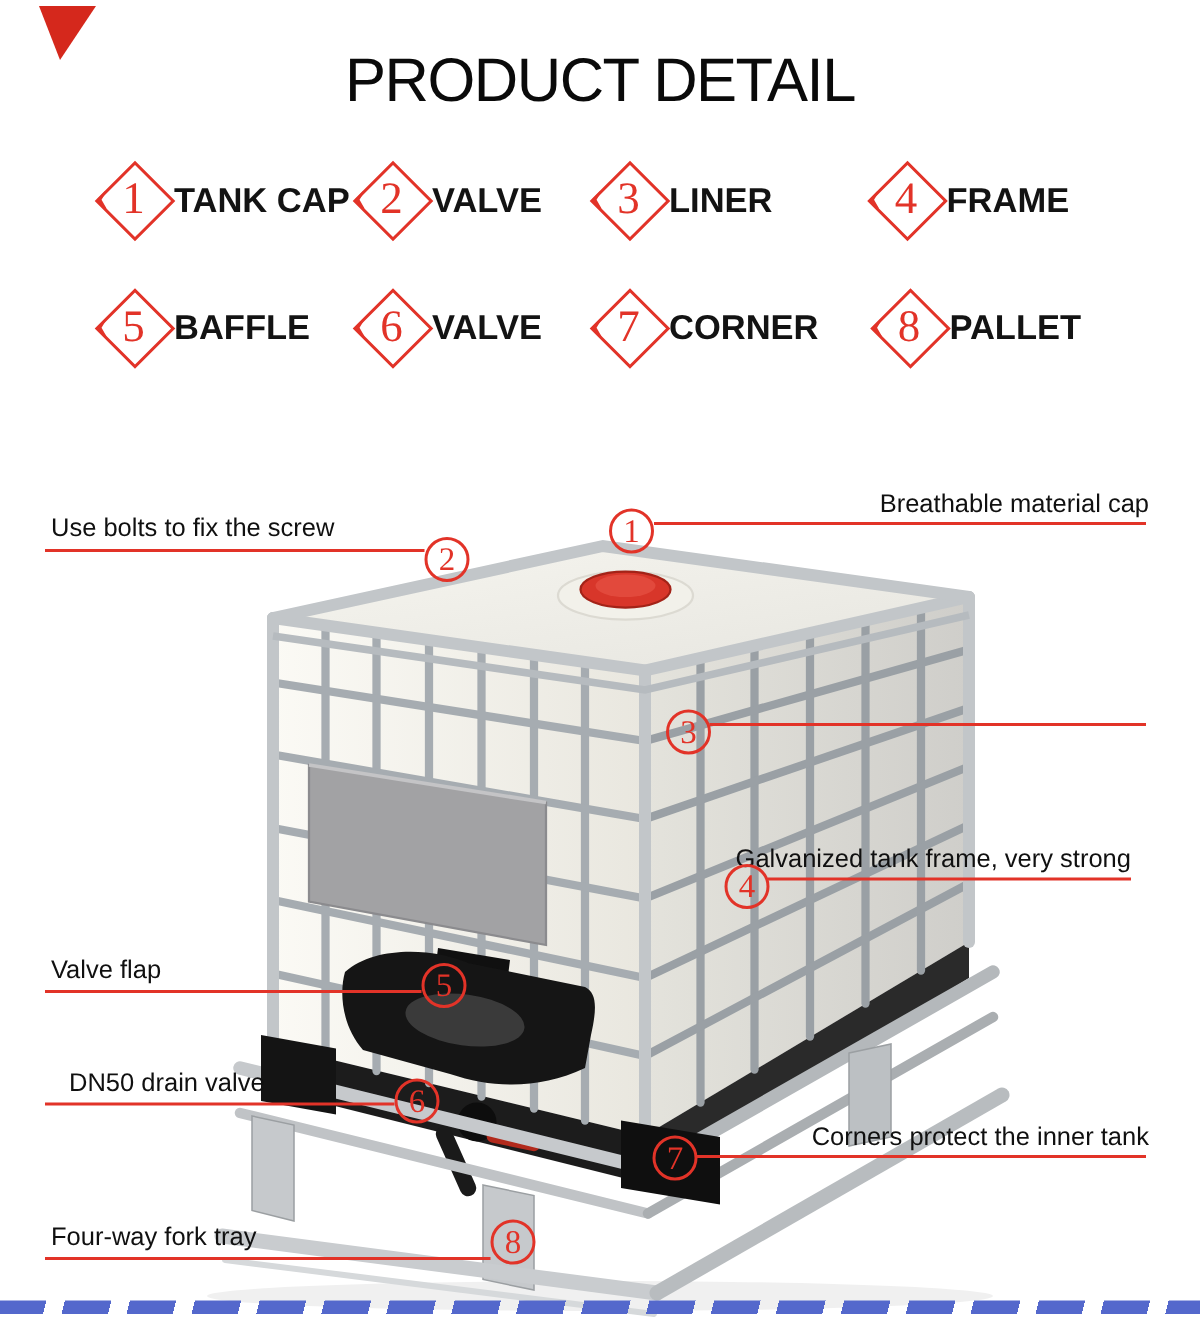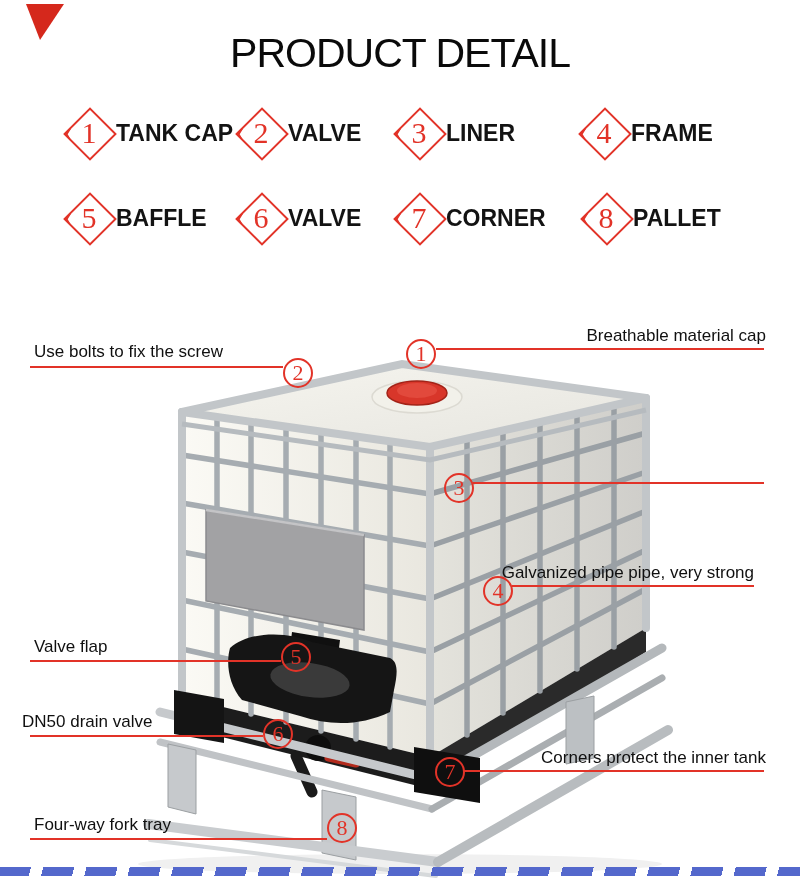--- a/index.html
+++ b/index.html
@@ -217,23 +217,23 @@
   <div class="cline" style="left:30px;top:366px;width:253px"></div>
   <div class="cline" style="left:473px;top:482px;width:291px"></div>
   <div class="cline" style="left:512px;top:585px;width:242px"></div>
   <div class="cline" style="left:30px;top:660px;width:251px"></div>
   <div class="cline" style="left:30px;top:735px;width:233px"></div>
   <div class="cline" style="left:464px;top:770px;width:300px"></div>
   <div class="cline" style="left:30px;top:838px;width:297px"></div>
 
   <div class="callout" style="right:34px;top:326px">Breathable material cap</div>
   <div class="callout" style="left:34px;top:342px">Use bolts to fix the screw</div>
-  <div class="callout" style="right:46px;top:563px">Galvanized pipe pipe, very strong</div>
+  <div class="callout" style="right:46px;top:563px">Galvanized tank frame, very strong</div>
   <div class="callout" style="left:34px;top:637px">Valve flap</div>
-  <div class="callout" style="left:22px;top:712px">DN50 drain valve</div>
+  <div class="callout" style="left:46px;top:712px">DN50 drain valve</div>
   <div class="callout" style="right:34px;top:748px">Corners protect the inner tank</div>
   <div class="callout" style="left:34px;top:815px">Four-way fork tray</div>
 
   <div class="marker" style="left:406px;top:339px">1</div>
   <div class="marker" style="left:283px;top:358px">2</div>
   <div class="marker" style="left:444px;top:473px">3</div>
   <div class="marker" style="left:483px;top:576px">4</div>
   <div class="marker" style="left:281px;top:642px">5</div>
   <div class="marker" style="left:263px;top:719px">6</div>
   <div class="marker" style="left:435px;top:757px">7</div>

